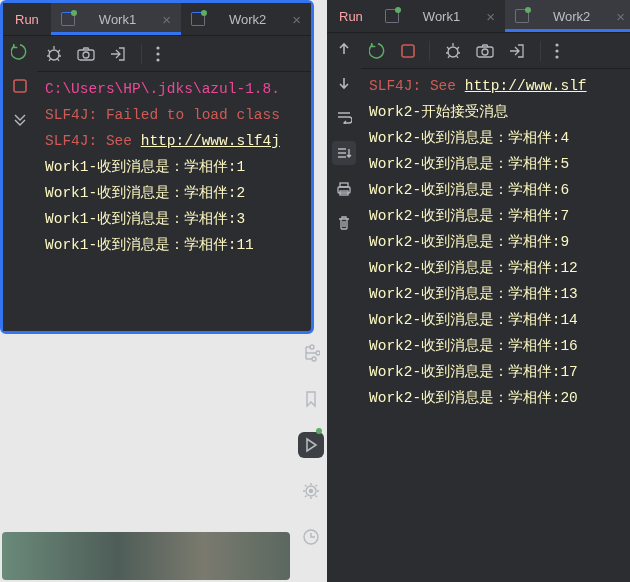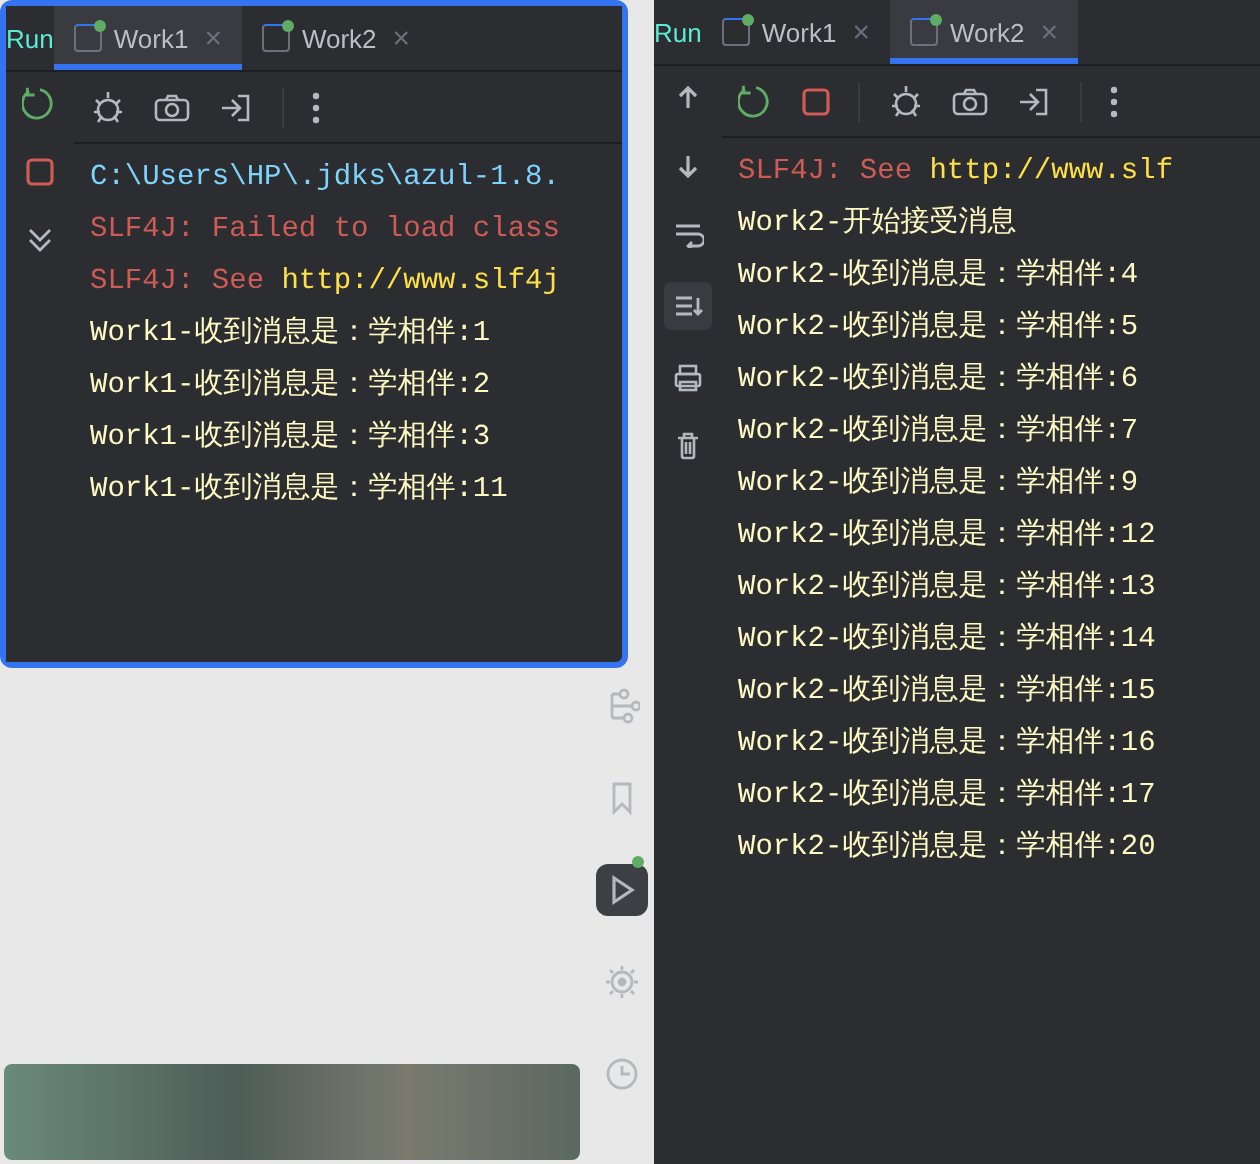--- a/index.html
+++ b/index.html
@@ -32,30 +32,30 @@
   }
   .tabbar {
     display: flex;
     align-items: center;
     height: 33px;
     background: #2b2d30;
     border-bottom: 1px solid #1e1f22;
     font-size: 13px;
   }
   .tab-run {
-    padding: 0 0;
-    color: #5eead4;
+    padding: 0 12px;
+    color: #fca5a5;
     height: 100%;
     display: flex;
     align-items: center;
   }
   .tab {
     display: flex;
     align-items: center;
-    gap: 6px;
+    gap: 24px;
     padding: 0 10px;
     height: 100%;
     color: #bcbec4;
     position: relative;
     cursor: pointer;
     justify-content: center;
   }
   .tab.active {
     background: #393b40;
   }
@@ -132,23 +132,23 @@
   .console {
     flex: 1;
     padding: 4px 8px 8px 8px;
     font-family: Consolas, "Courier New", monospace;
     font-size: 14.5px;
     line-height: 26px;
     overflow: hidden;
     white-space: nowrap;
   }
   .line  { color: #fef9c3; }
-  .path  { color: #7dd3fc; }
+  .path  { color: #ec4899; }
   .err   { color: #cf5b56; }
-  .err .link, .line .link { color: #fde047; }
+  .err .link, .line .link { color: #fef9c3; text-decoration: underline; }
   svg { display: block; }
 
   
   .outer-rail {
     position: absolute;
     left: 294px; top: 340px;
     width: 34px;
     display: flex;
     flex-direction: column;
     align-items: center;
@@ -344,21 +344,20 @@
           <div class="err"><span>SLF4J: See </span><span class="link">http://www.slf</span></div>
           <div class="line">Work2-开始接受消息</div>
           <div class="line">Work2-收到消息是：学相伴:4</div>
           <div class="line">Work2-收到消息是：学相伴:5</div>
           <div class="line">Work2-收到消息是：学相伴:6</div>
           <div class="line">Work2-收到消息是：学相伴:7</div>
           <div class="line">Work2-收到消息是：学相伴:9</div>
           <div class="line">Work2-收到消息是：学相伴:12</div>
           <div class="line">Work2-收到消息是：学相伴:13</div>
           <div class="line">Work2-收到消息是：学相伴:14</div>
-          <div class="line">Work2-收到消息是：学相伴:15</div>
           <div class="line">Work2-收到消息是：学相伴:16</div>
           <div class="line">Work2-收到消息是：学相伴:17</div>
           <div class="line">Work2-收到消息是：学相伴:20</div>
         </div>
     </div>
   </div>
 </div>
 
 <div class="outer-rail">
   <div class="tool">

